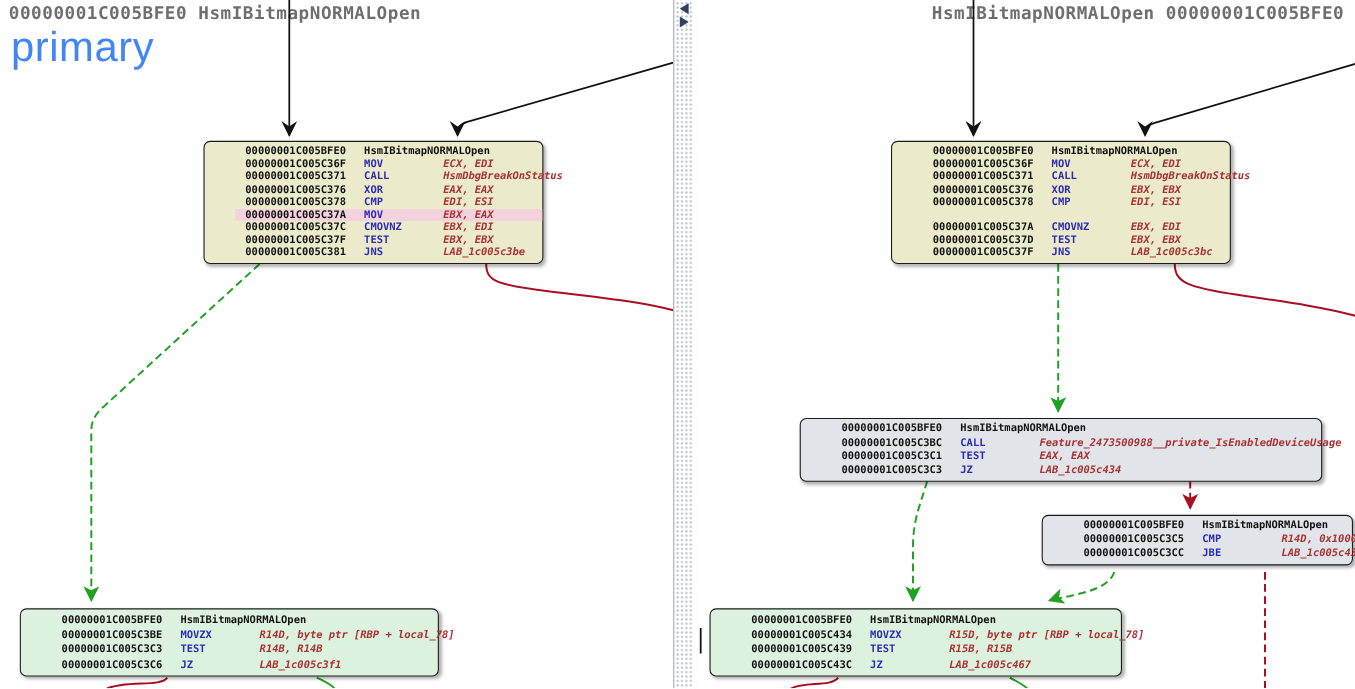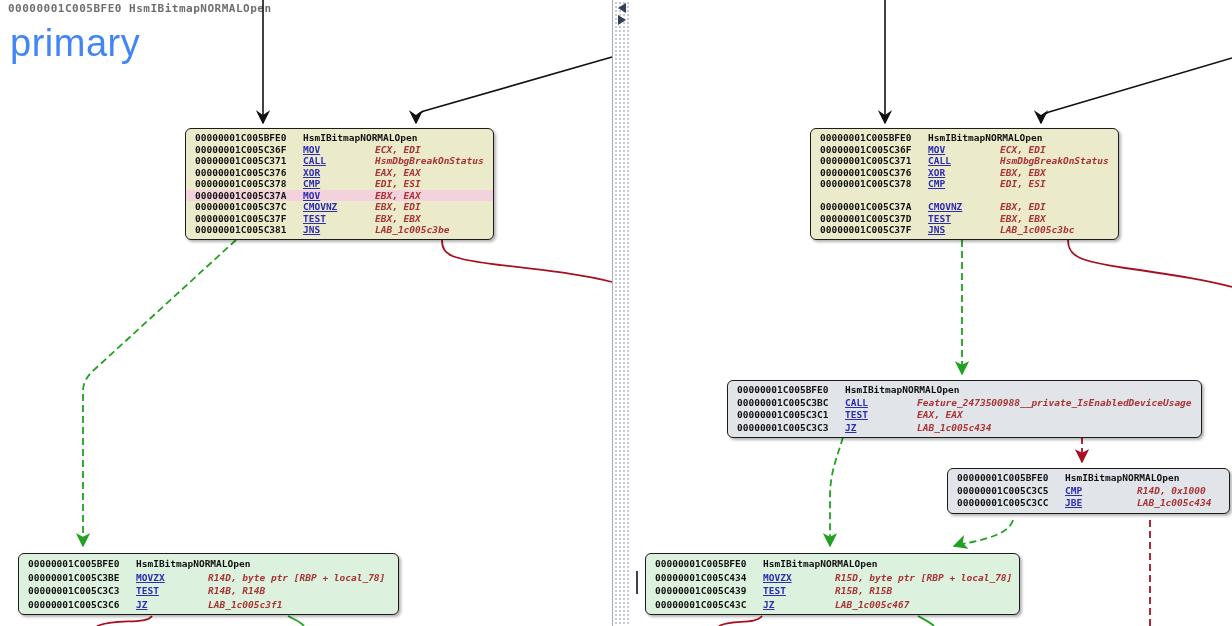--- a/index.html
+++ b/index.html
@@ -1,46 +1,46 @@
 <!DOCTYPE html>
 <html><head>
 <meta charset="utf-8">
 <style>
   html,body{margin:0;padding:0;background:#ffffff;}
   #stage{position:relative;width:1232px;height:626px;overflow:hidden;
          font-family:"DejaVu Sans Mono",monospace;background:#ffffff;}
 
   
-  .fn-header{position:absolute;top:2px;font-size:11px;font-weight:bold;color:#6e6e6e;
+  .fn-header{position:absolute;top:2px;font-size:16px;font-weight:bold;color:#6e6e6e;
              letter-spacing:0.5px;white-space:pre;z-index:0;}
   #hdr-left{left:8px;}
   #hdr-right{right:10px;text-align:right;}
   .pane-label{position:absolute;top:22px;font-family:"Liberation Sans",sans-serif;
               font-size:38px;font-weight:500;letter-spacing:0.5px;z-index:0;}
   #lbl-primary{left:10px;color:#4285F4;}
   #lbl-secondary{right:14px;color:#EA4335;}
 
   
   #edges-svg{position:absolute;left:0;top:0;z-index:1;pointer-events:none;}
 
   
   #blocks-layer{position:absolute;left:0;top:0;width:100%;height:100%;z-index:2;}
   .block{position:absolute;border:1.5px solid #1c1c1c;border-radius:6px;
          box-shadow:2px 2px 3px rgba(0,0,0,0.30);padding:3px 0;
          font-size:9.5px;font-weight:bold;white-space:pre;cursor:default;}
   .block--tan{background:#EBEBCB;}
   .block--gray{background:#E1E5EA;}
   .block--green{background:#DDF2DE;}
-  .row{display:grid;grid-template-columns:108px 72px 1fr;padding:0 0 0 9px;}
+  .row{display:grid;grid-template-columns:108px 72px 1fr;padding:0 0 0 9px;margin-left:28px;}
   .block--tan .row{line-height:11.5px;}
   .block--gray .row{line-height:12.6px;}
   .block--green .row{line-height:13.6px;}
   .row.hl{background:#F3D2DE;}
   .cell-addr{color:#111111;}
-  .cell-mnem{color:#2B2BB4;text-decoration:underline;}
+  .cell-mnem{color:#2B2BB4;}
   .cell-ops{color:#A93232;font-style:italic;}
   .row.title .cell-addr,.row.title .cell-name{color:#111111;}
   .row.title .cell-name{grid-column:2 / span 2;}
 
   
   #splitter{position:absolute;left:612px;top:0;width:20px;height:626px;z-index:3;
             background-color:#ffffff;border-left:1px solid #a9adb3;
             background-image:radial-gradient(#c3c9d2 1px, transparent 1.2px);
             background-size:4px 4px;background-position:1px 1px;cursor:col-resize;}
   #splitter .gutter-white{position:absolute;right:0;top:0;width:3px;height:100%;background:#ffffff;}
@@ -49,20 +49,21 @@
                  border-right:8px solid #32405e;}
   #collapse-right{top:15px;border-top:5px solid transparent;border-bottom:5px solid transparent;
                   border-left:8px solid #32405e;}
 </style>
 </head>
 <body>
 
 <div id="stage">
 
   <div id="hdr-left" class="fn-header">00000001C005BFE0 HsmIBitmapNORMALOpen</div>
+  <div id="hdr-right" class="fn-header">HsmIBitmapNORMALOpen 00000001C005BFE0</div>
   <div id="lbl-primary" class="pane-label">primary</div>
 
   <svg id="edges-svg" width="1232" height="626" viewBox="0 0 1232 626">
     <defs>
       <marker id="ah-black" viewBox="0 0 10 10" refX="9" refY="5" markerWidth="9" markerHeight="9" orient="auto-start-reverse">
         <path d="M0,0 L10,5 L0,10 L3.5,5 Z" fill="#111111"></path>
       </marker>
       <marker id="ah-green" viewBox="0 0 10 10" refX="9" refY="5" markerWidth="8" markerHeight="8" orient="auto-start-reverse">
         <path d="M0,0 L10,5 L0,10 L2.5,5 Z" fill="#21A121"></path>
       </marker>

